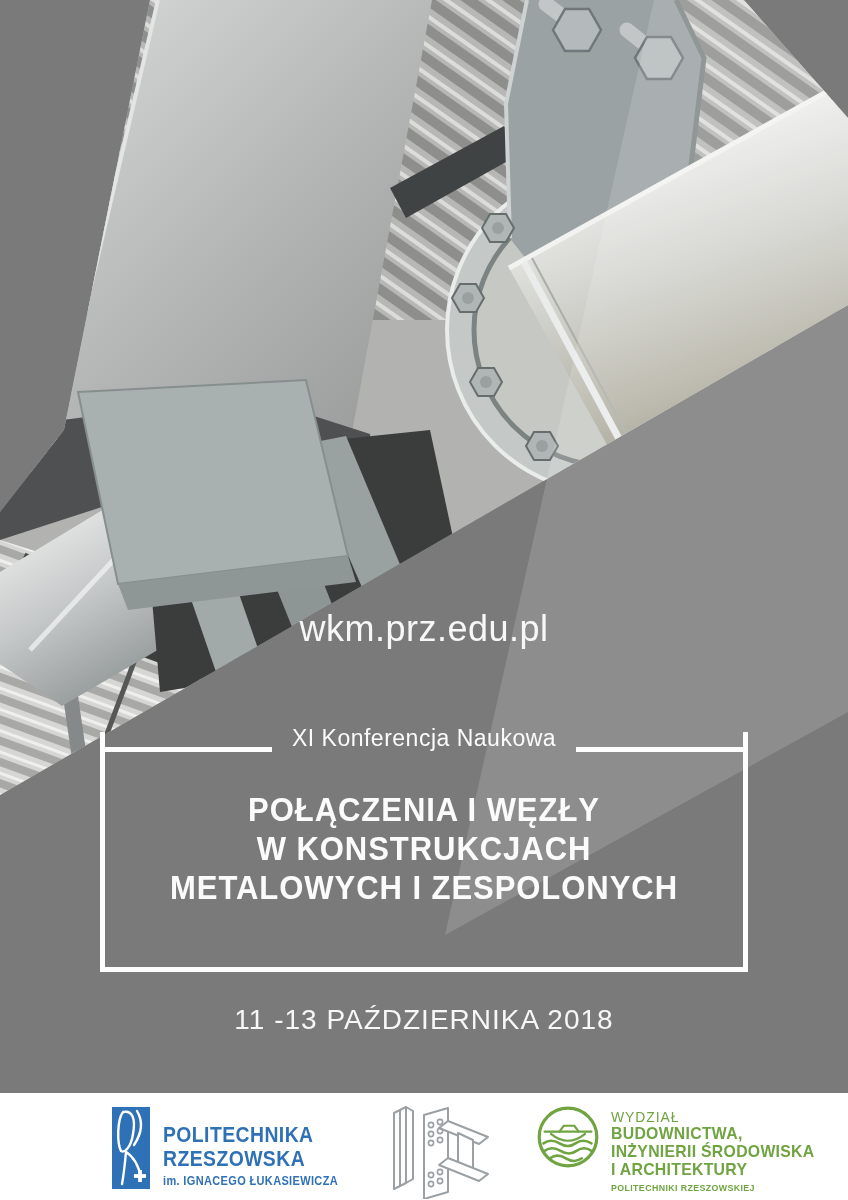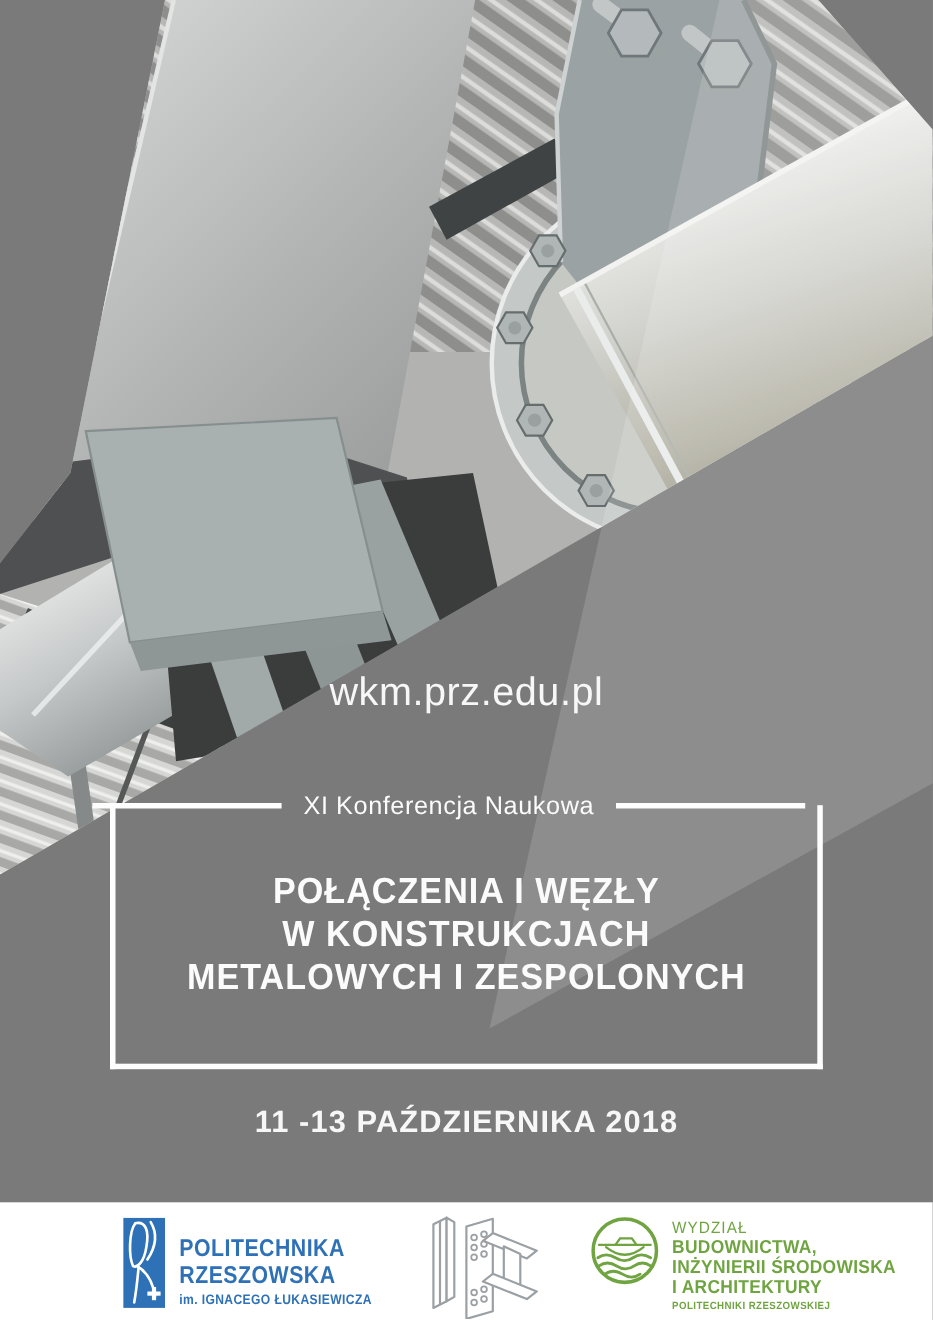--- a/index.html
+++ b/index.html
@@ -9,39 +9,39 @@
     font-family:"Liberation Sans", sans-serif;
     -webkit-font-smoothing:antialiased;
   }
   .photo-svg{position:absolute;left:0;top:0;}
   
   .url{
     position:absolute;left:0;top:608px;width:848px;text-align:center;
     color:#f7f7f7;font-size:36px;letter-spacing:.5px;
   }
   .kicker-row{
-    position:absolute;left:84px;top:712px;width:648px;height:40px;
-    display:flex;align-items:center;
+    position:absolute;left:100px;top:712px;width:648px;height:40px;
+    display:flex;align-items:flex-end;
   }
   .kicker-line{flex:1;height:5px;background:#fdfdfd;}
   .kicker{
     color:#fbfbfb;font-size:23px;letter-spacing:.5px;padding:0 20px;white-space:nowrap;
   }
   .title-box{
     position:absolute;left:100px;top:732px;width:648px;height:240px;
     border:5px solid #fdfdfd;border-top:none;box-sizing:border-box;font-weight:bold;
   }
   .title{
     position:absolute;left:0;right:0;top:58px;text-align:center;
     color:#fbfbfb;font-size:33px;line-height:39px;letter-spacing:1px;
     transform:scaleX(.94);
   }
   .dates{
     position:absolute;left:0;top:1001px;width:848px;text-align:center;
-    color:#f7f7f7;font-size:28px;line-height:37px;letter-spacing:1px;font-weight:bold;
+    color:#f7f7f7;font-size:28px;line-height:37px;letter-spacing:1px;
   }
   
   .footer{
     position:absolute;left:0;top:1093px;width:848px;height:107px;background:#ffffff;
   }
   .prz-logo{position:absolute;left:112px;top:14px;display:flex;}
   .prz-text{margin-left:13px;margin-top:16px;color:#2F71B6;transform:scaleX(.88);transform-origin:left top;}
   .prz-line{font-size:22px;font-weight:bold;line-height:24px;letter-spacing:.5px;white-space:nowrap;}
   .prz-small{font-size:12.5px;font-weight:bold;margin-top:3px;letter-spacing:.4px;white-space:nowrap;}
   .joint-icon{position:absolute;left:372px;top:2px;}

